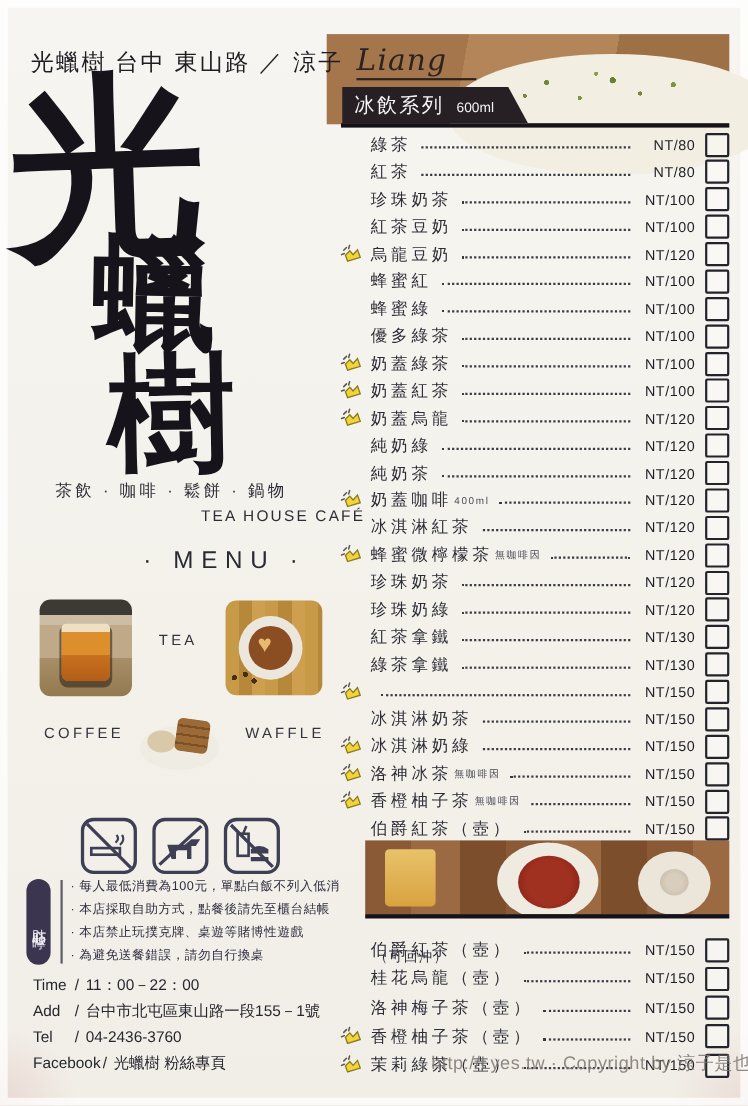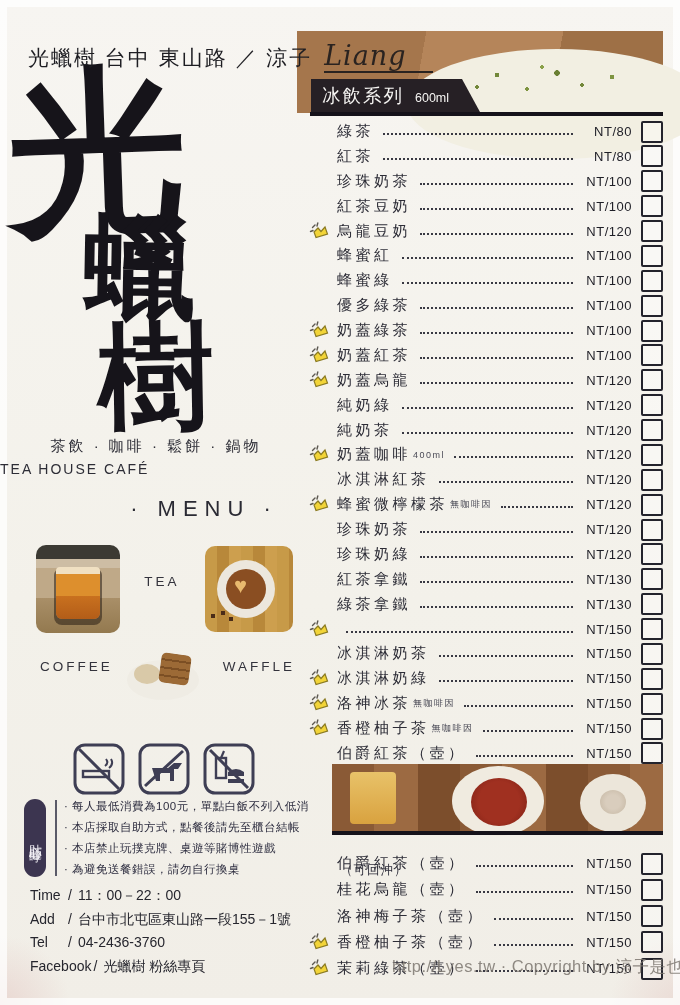--- a/index.html
+++ b/index.html
@@ -14,21 +14,21 @@
   }
   
   .top-header{position:absolute;left:28px;top:40px;z-index:6;font-size:21px;letter-spacing:2px;color:#1d1d22;white-space:nowrap;}
   .top-header .sig{font-family:"DejaVu Serif",serif;font-style:italic;font-size:27px;letter-spacing:1px;color:#2a2320;border-bottom:2px solid #2a2320;padding-right:26px;margin-left:4px;text-align:center;}
   
   .cal{position:absolute;z-index:2;font-family:"DejaVu Serif",serif;font-weight:bold;color:#16141a;line-height:1;}
   .cal1{left:8px;top:62px;font-size:178px;transform:rotate(-2deg);}
   .cal2{left:84px;top:212px;font-size:112px;transform:rotate(1deg);}
   .cal3{left:98px;top:318px;font-size:116px;transform:rotate(-1deg);}
   .sub-cn{position:absolute;left:0;top:437px;width:312px;text-align:center;font-size:15px;letter-spacing:3px;color:#2d2d36;z-index:3;}
-  .sub-en{position:absolute;left:0;top:461px;width:312px;text-align:left;font-size:14px;letter-spacing:2px;color:#2d2d36;z-index:3;}
+  .sub-en{position:absolute;left:0;top:461px;width:312px;text-align:right;font-size:14px;letter-spacing:2px;color:#2d2d36;z-index:3;padding-left:20px;}
   .menu-label{position:absolute;left:0;top:496px;width:312px;text-align:center;font-size:22px;letter-spacing:7px;color:#2a2a33;z-index:3;padding-left:48px;}
   
   .ph{position:absolute;border-radius:10px;overflow:hidden;z-index:2;}
   .ph-tea{left:36px;top:545px;width:84px;height:88px;
     background:linear-gradient(180deg,#3c3a33 0 16%,#cdbda4 16% 26%,#bfa988 26% 60%,#a98f68 60%,#93794f);}
   .ph-tea .glass{position:absolute;left:20px;top:22px;width:44px;height:52px;border-radius:4px 4px 6px 6px;
     background:linear-gradient(180deg,#f0e0c2 0 14%,#dd8f2d 14% 55%,#c9711f 55%,#b35d18);box-shadow:0 4px 0 2px rgba(40,30,20,.55);}
   .ph-latte{left:205px;top:546px;width:88px;height:86px;
     background:repeating-linear-gradient(90deg,#c79a48 0 12px,#b8883a 12px 24px,#cd9f4e 24px 36px);}
   .ph-latte .plate{position:absolute;left:12px;top:14px;width:58px;height:58px;border-radius:50%;background:#ece7dd;}

